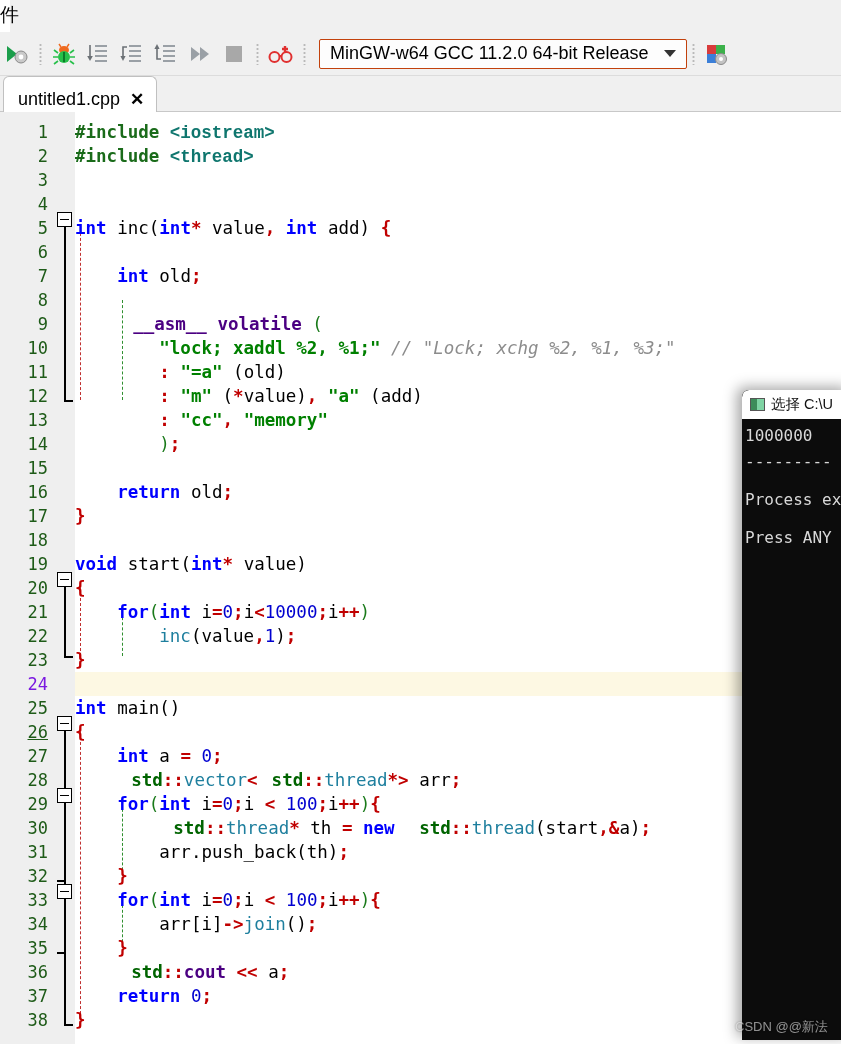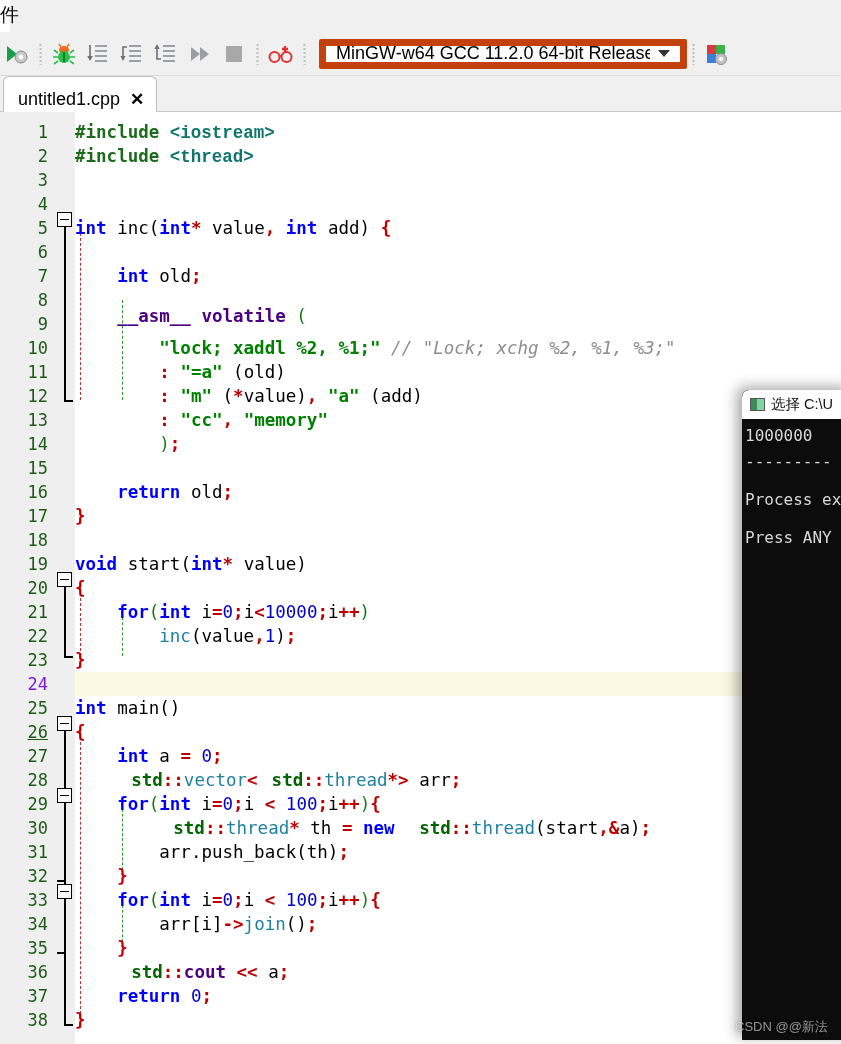--- a/index.html
+++ b/index.html
@@ -57,21 +57,21 @@
   .tb-sep {
     width: 3px; height: 22px;
     margin: 0 5px;
     background-image: radial-gradient(circle, #b9b9b9 1px, transparent 1.2px);
     background-size: 3px 4px;
   }
   .combo {
     margin-left: 8px;
     width: 368px; height: 30px;
     background: #fdfdfd;
-    border: 7px solid #c2410c;
+    border: 1px solid #c2410c;
     border-radius: 2px;
     display: flex; align-items: center;
     padding: 0 6px 0 10px;
     font-size: 18px;
     color: #000;
     justify-content: space-between;
   }
   .combo-label { white-space: nowrap; overflow: hidden; }
   .caret {
     width: 0; height: 0;
@@ -406,21 +406,21 @@
       <div class="code" style="top: 80px;"></div>
       <div class="lno" style="top: 104px;">5</div>
       <div class="code" style="top: 104px;"><span class="kw">int</span> <span class="plain">inc(</span><span class="kw">int</span><span class="op">*</span> <span class="plain">value</span><span class="op">,</span> <span class="kw">int</span> <span class="plain">add)</span> <span class="brc">{</span></div>
       <div class="lno" style="top: 128px;">6</div>
       <div class="code" style="top: 128px;"></div>
       <div class="lno" style="top: 152px;">7</div>
       <div class="code" style="top: 152px;">    <span class="kw">int</span> <span class="plain">old</span><span class="op">;</span></div>
       <div class="lno" style="top: 176px;">8</div>
       <div class="code" style="top: 176px;"></div>
       <div class="lno" style="top: 200px;">9</div>
-      <div class="code" style="top: 192px;">    <span class="kw2">__asm__</span> <span class="kw2">volatile</span> <span class="paren">(</span></div>
+      <div class="code" style="top: 200px; padding-left: 16px;">    <span class="kw2">__asm__</span> <span class="kw2">volatile</span> <span class="paren">(</span></div>
       <div class="lno" style="top: 224px;">10</div>
       <div class="code" style="top: 224px;">        <span class="str">"lock; xaddl %2, %1;"</span> <span class="cmt">// "Lock; xchg %2, %1, %3;"</span></div>
       <div class="lno" style="top: 248px;">11</div>
       <div class="code" style="top: 248px;">        <span class="op">:</span> <span class="str">"=a"</span> <span class="plain">(old)</span></div>
       <div class="lno" style="top: 272px;">12</div>
       <div class="code" style="top: 272px;">        <span class="op">:</span> <span class="str">"m"</span> <span class="plain">(</span><span class="op">*</span><span class="plain">value)</span><span class="op">,</span> <span class="str">"a"</span> <span class="plain">(add)</span></div>
       <div class="lno" style="top: 296px;">13</div>
       <div class="code" style="top: 296px;">        <span class="op">:</span> <span class="str">"cc"</span><span class="op">,</span> <span class="str">"memory"</span></div>
       <div class="lno" style="top: 320px;">14</div>
       <div class="code" style="top: 320px;">        <span class="paren">)</span><span class="op">;</span></div>

